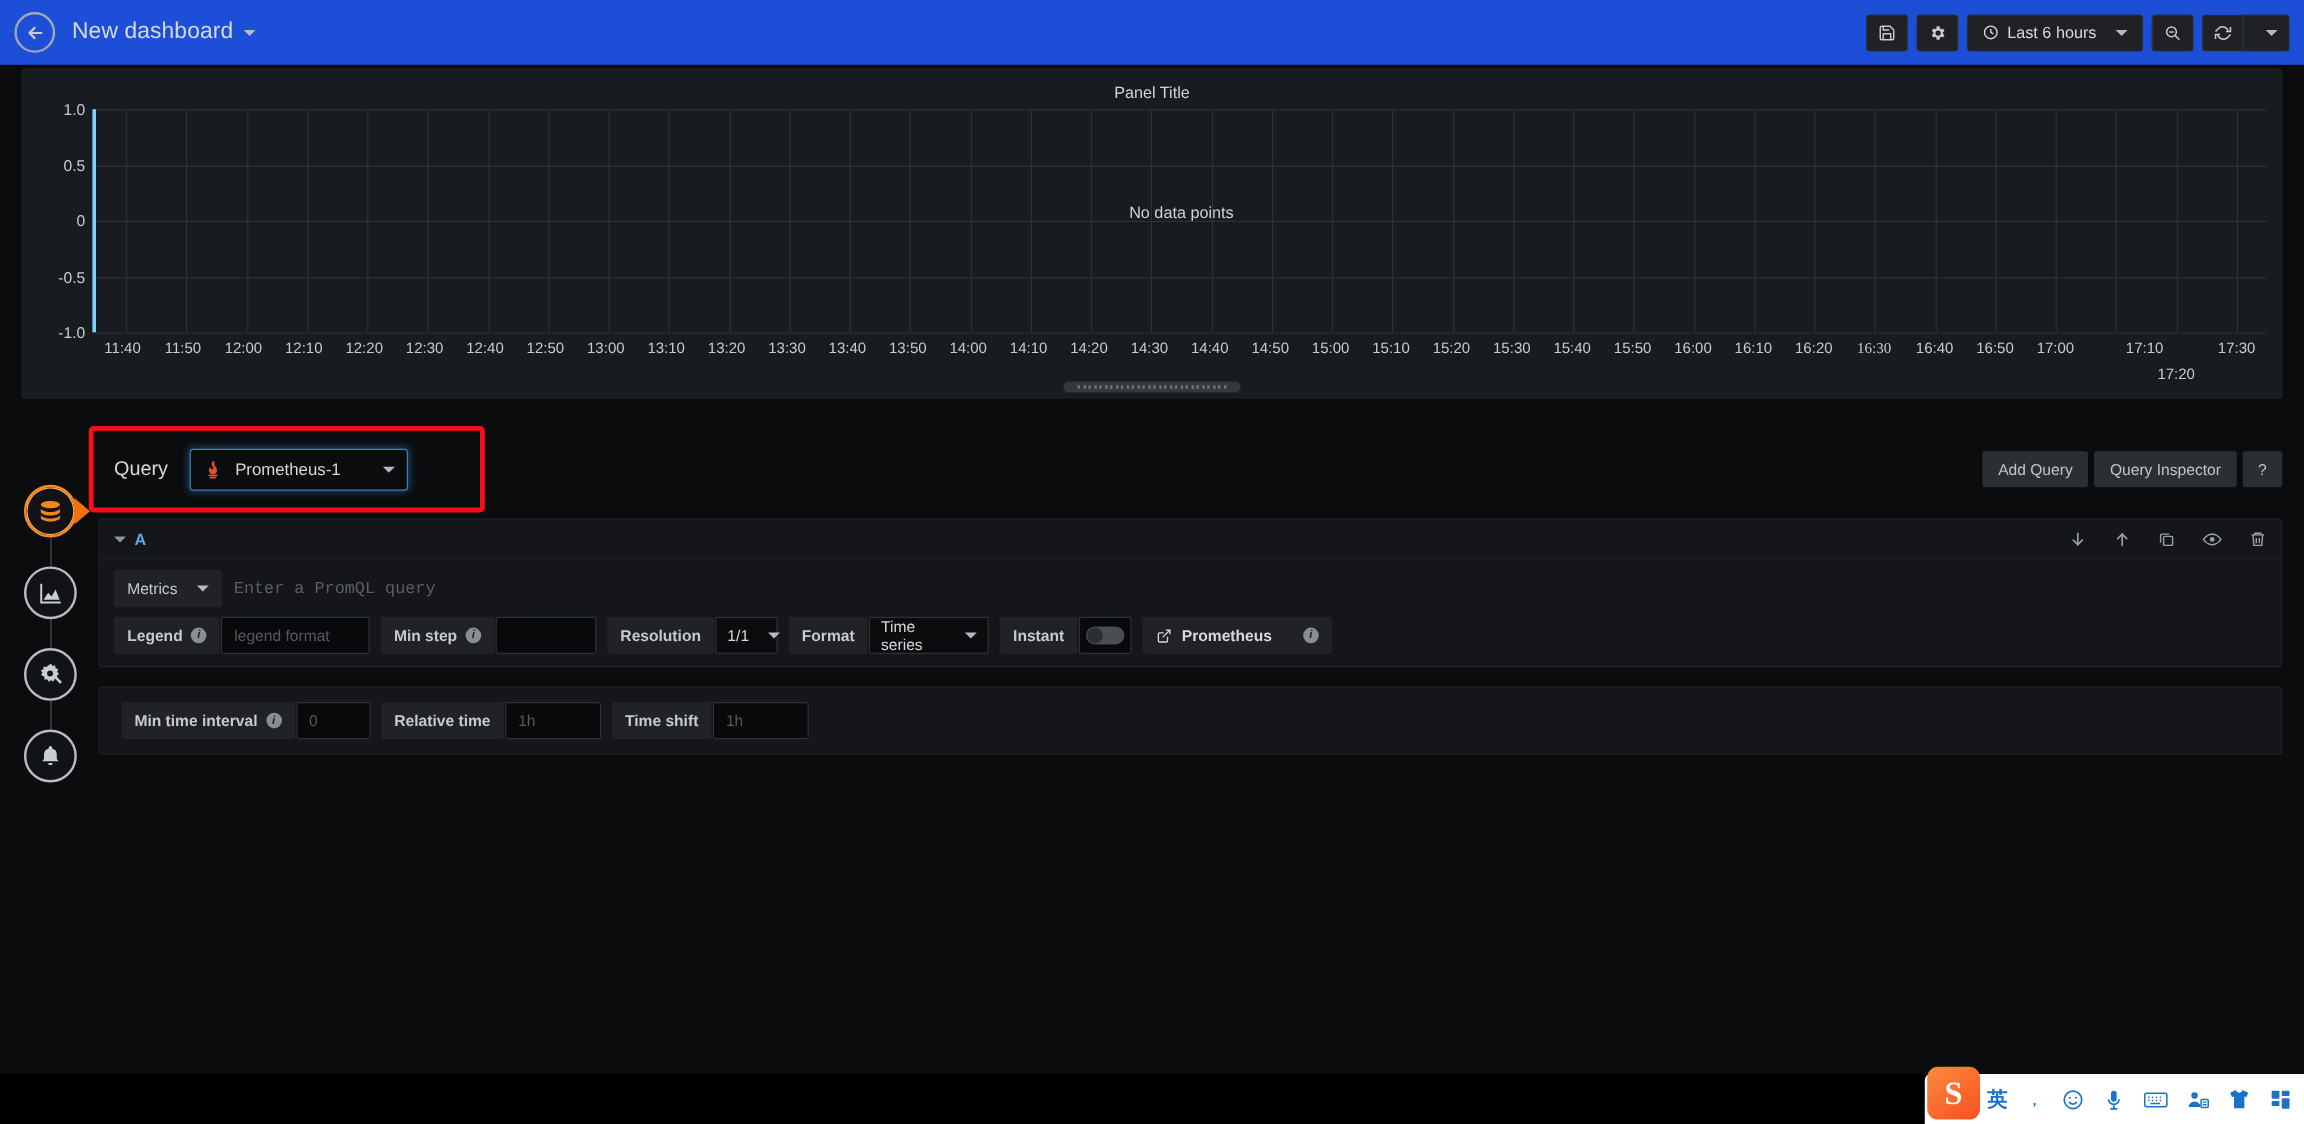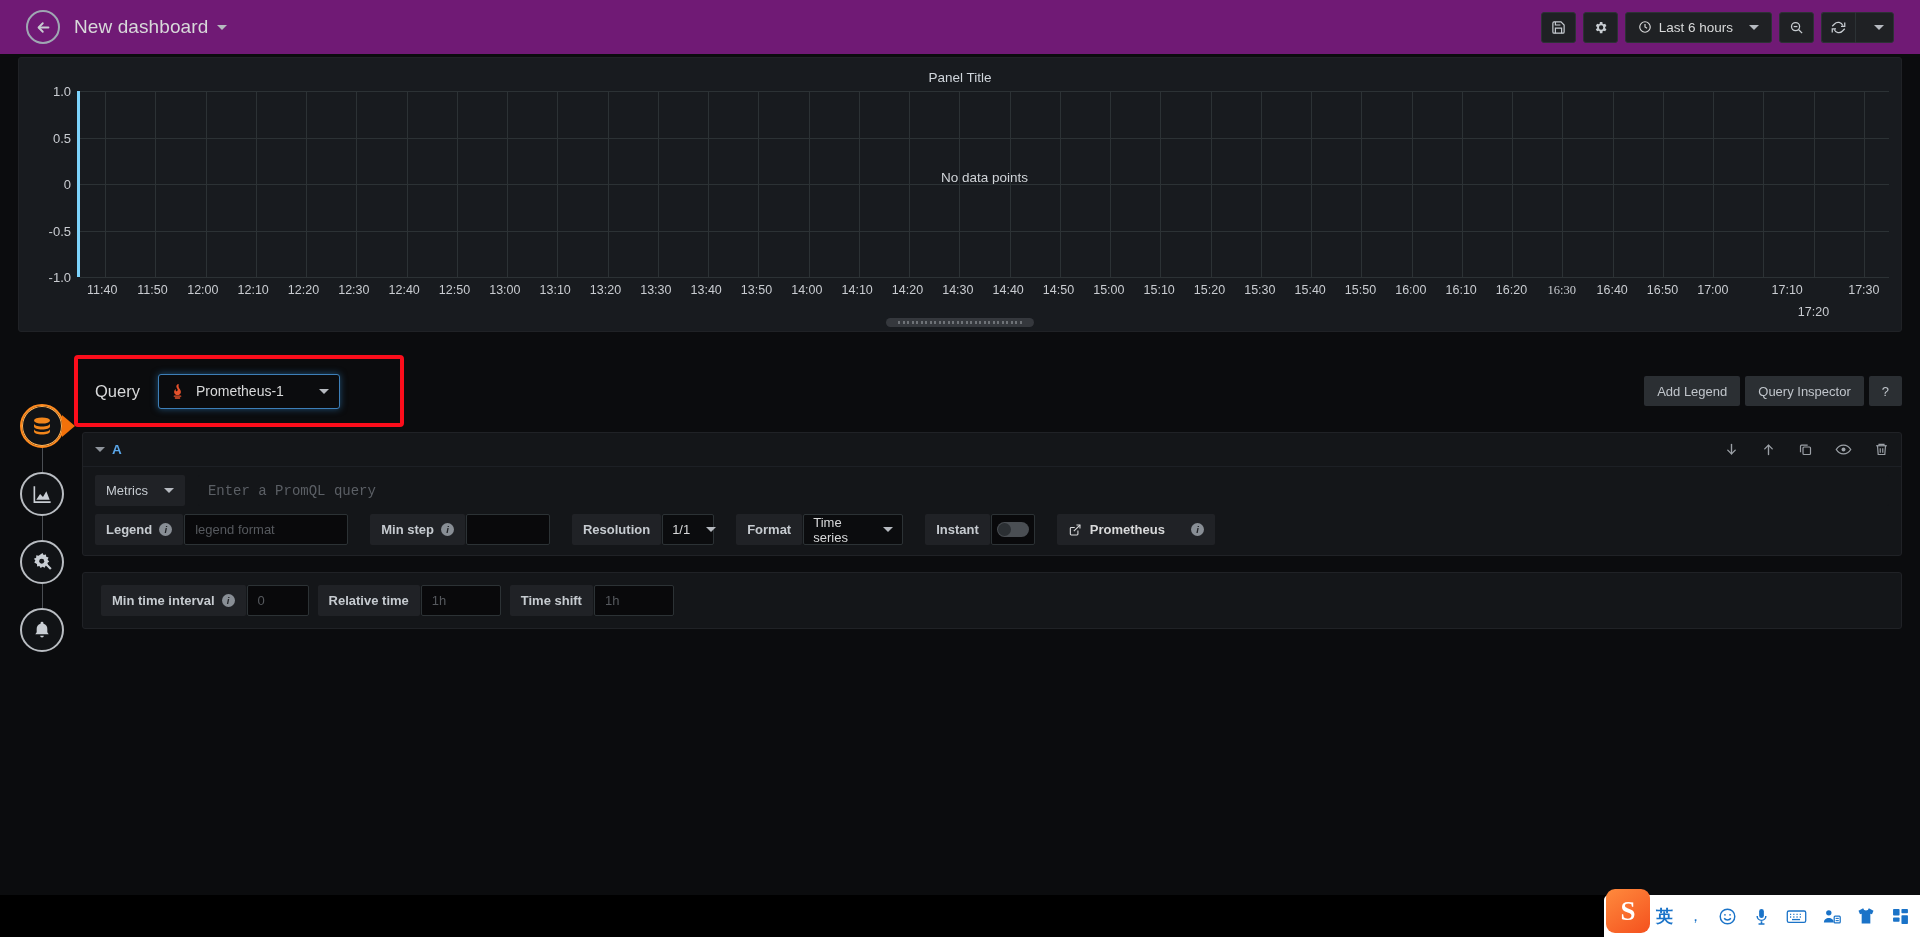--- a/index.html
+++ b/index.html
@@ -7,23 +7,23 @@
     width: 1920px; height: 937px;
     background: #0b0c0e;
     font-family: "Liberation Sans", sans-serif;
     color: #d8d9da;
     overflow: hidden;
   }
   body { position: relative; }
 
   
   .topnav {
-    height: 54px; background: #701a75;
+    height: 54px; background: #1d4ed8;
     display: flex; align-items: center;
-    padding: 0 26px; position: relative;
+    padding: 0 12px; position: relative;
   }
   .back-btn {
     width: 34px; height: 34px; border-radius: 50%;
     border: 2px solid #9fa7b3; display: flex;
     align-items: center; justify-content: center;
     margin-right: 14px; cursor: pointer; flex: none;
   }
   .dash-title {
     font-size: 19px; color: #d8d9da; letter-spacing: .1px;
   }
@@ -162,21 +162,21 @@
   .ref-caret {
     width: 0; height: 0; margin-right: 7px;
     border-left: 5px solid transparent; border-right: 5px solid transparent;
     border-top: 5px solid #8e949b; cursor: pointer;
   }
   .ref-id { color: #5aa6e8; font-size: 13.5px; font-weight: 600; }
   .qrow-icons { margin-left: auto; display: flex; gap: 22px; align-items: center; }
   .qrow-icons span { cursor: pointer; display: flex; }
 
   .qbody { padding: 8px 12px 10px 12px; }
-  .fline { display: flex; align-items: center; gap: 13px; margin-bottom: 8px; }
+  .fline { display: flex; align-items: center; gap: 0; margin-bottom: 8px; }
   .fline:last-child { margin-bottom: 0; }
   .seg {
     height: 31px; display: flex; align-items: center; background: #202226;
     color: #c6cbd0; font-size: 13px; padding: 0 11px; border-radius: 2px;
     gap: 7px; white-space: nowrap;
   }
   .seg.btn { cursor: pointer; }
   .seg.lbl { background: #202226; font-weight: 600; }
   .inp {
     height: 31px; background: #09090b; border: 1px solid #2c3235;
@@ -465,21 +465,21 @@
     <div class="ds-picker">
       <svg width="17" height="17" viewBox="0 0 24 24" fill="#e6522c">
         <path d="M12 1.8c-2.8 2.6-1.2 4.9-.3 6.2.6.9.9 2 .1 3.1-.6.8-1.8.6-2.2-.3-.4-.8-.1-1.8.2-2.4-1.6 1-2.6 2.6-2.6 4.3 0 2.6 2.2 4.4 4.8 4.4s4.8-1.8 4.8-4.4c0-3.2-2.6-4.2-3.2-7-.3-1.3-.1-2.7.4-3.9z"></path>
         <rect x="6.6" y="17.6" width="10.8" height="1.9" rx=".9"></rect>
         <rect x="8.1" y="20.2" width="7.8" height="1.9" rx=".9"></rect>
       </svg>
       <span class="ds-name">Prometheus-1</span>
       <span class="caret-down"></span>
     </div>
     <div class="qhead-right">
-      <button class="gbtn">Add Legend</button>
+      <button class="gbtn">Add Query</button>
       <button class="gbtn">Query Inspector</button>
       <button class="gbtn">?</button>
     </div>
   </div>
 
   <div class="qrow">
     <div class="qrow-top">
       <span class="ref-caret"></span>
       <span class="ref-id">A</span>
       <div class="qrow-icons">
@@ -525,21 +525,21 @@
           <span class="caret-down"></span>
         </div>
         <input class="inp mono" value="" placeholder="Enter a PromQL query" style="">
       </div>
       <div class="fline">
         <div class="grp">
           <div class="seg lbl">
             <span>Legend</span>
             <span class="info-i">i</span>
           </div>
-          <input class="inp" style="width: 164px;" value="" placeholder="legend format">
+          <input class="inp" style="width: 124px;" value="" placeholder="legend format">
         </div>
         <div class="grp">
           <div class="seg lbl">
             <span>Min step</span>
             <span class="info-i">i</span>
           </div>
           <input class="inp" style="width: 84px;" value="">
         </div>
         <div class="grp">
           <div class="seg lbl">

